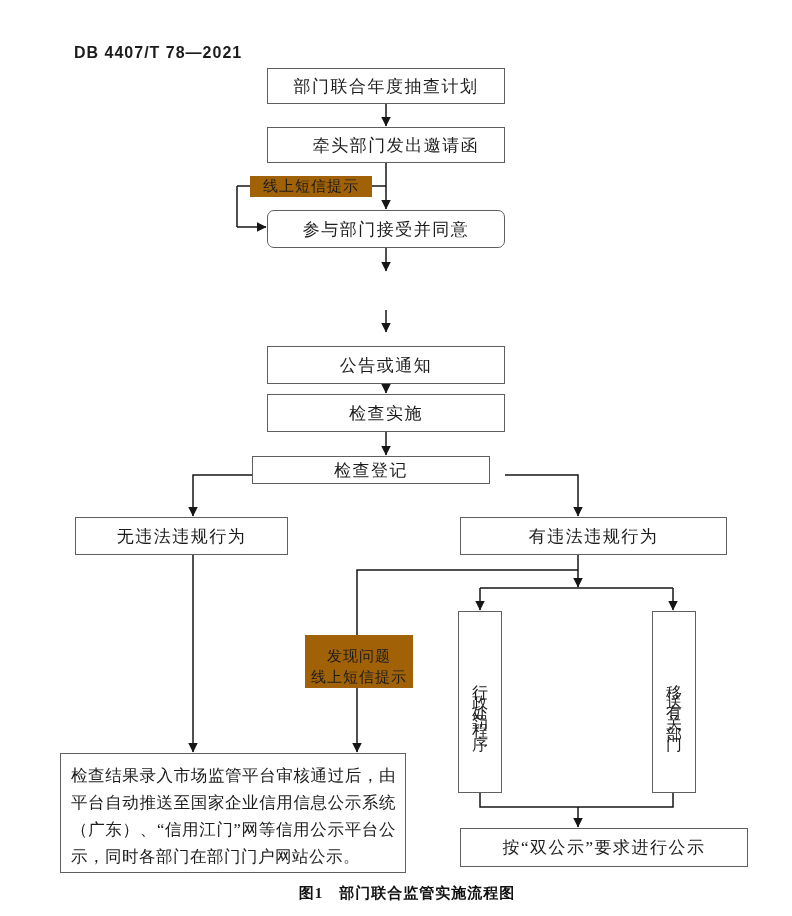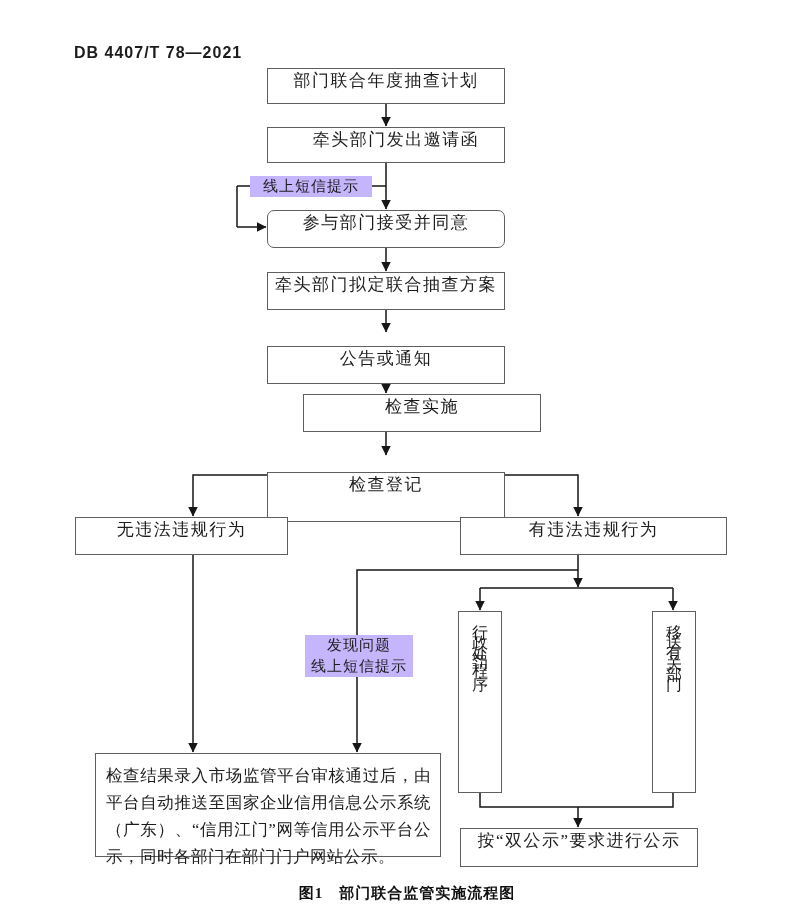--- a/index.html
+++ b/index.html
@@ -31,21 +31,21 @@
   .wires {
     position: absolute;
     left: 0;
     top: 0;
   }
   .node {
     position: absolute;
     border: 1px solid #5f5f5f;
     background: #ffffff;
     display: flex;
-    align-items: flex-start;
+    align-items: center;
     justify-content: center;
     font-size: 17px;
     letter-spacing: 1.5px;
     color: #1c1c1c;
     box-sizing: border-box;
     text-align: center;
   }
   .node.vertical span {
     writing-mode: vertical-rl;
     text-orientation: upright;
@@ -56,21 +56,21 @@
   .node.bigbox {
     display: block;
     text-align: justify;
     padding: 8px 9px 6px 10px;
     font-size: 16.5px;
     line-height: 27px;
     letter-spacing: 0.5px;
   }
   .float-label {
     position: absolute;
-    background: #c4b5fd;
+    background: #a16207;
     font-size: 15px;
     letter-spacing: 1px;
     color: #1c1c1c;
     text-align: center;
     line-height: 21px;
     padding: 0 2px;
   }
   .figure-caption {
     position: absolute;
     left: 11px;
@@ -126,60 +126,57 @@
   <div class="node" style="left:267px; top:127px; width:238px; height:36px;padding-left:20px;">
     <span>牵头部门发出邀请函</span>
   </div>
 
   <div class="float-label" style="left:250px; top:176px; width:118px;">线上短信提示</div>
 
   <div class="node" style="left:267px; top:210px; width:238px; height:38px;border-radius:7px;">
     <span>参与部门接受并同意</span>
   </div>
 
-  <div class="node" style="left:267px; top:272px; width:238px; height:38px;">
-    <span>牵头部门拟定联合抽查方案</span>
-  </div>
 
   <div class="node" style="left:267px; top:333px; width:238px; height:38px;margin-top:13px;">
     <span>公告或通知</span>
   </div>
 
-  <div class="node" style="left:267px; top:394px; width:238px; height:38px;margin-left:36px;">
+  <div class="node" style="left:267px; top:394px; width:238px; height:38px;">
     <span>检查实施</span>
   </div>
 
-  <div class="node" style="left:267px; top:456px; width:238px; height:50px;margin-top:16px;">
+  <div class="node" style="left:252px; top:456px; width:238px; height:28px;">
     <span>检查登记</span>
   </div>
 
   <div class="node" style="left:75px; top:517px; width:213px; height:38px;">
     <span>无违法违规行为</span>
   </div>
 
   <div class="node" style="left:460px; top:517px; width:267px; height:38px;">
     <span>有违法违规行为</span>
   </div>
 
   <div class="float-label" style="left:305px; top:635px; width:104px;">
-    <span style="display:block;">发现问题</span>
+    <span style="display:block;margin-top:11px;">发现问题</span>
     <span style="display:block;">线上短信提示</span>
   </div>
 
   <div class="node vertical" style="left:458px; top:611px; width:44px; height:182px;">
     <span>行政处罚程序</span>
   </div>
 
   <div class="node vertical" style="left:652px; top:611px; width:44px; height:182px;">
     <span>移送有关部门</span>
   </div>
 
-  <div class="node bigbox" style="left:95px; top:753px; width:346px; height:104px;">
+  <div class="node bigbox" style="left:60px; top:753px; width:346px; height:120px;">
     <span>检查结果录入市场监管平台审核通过后，由平台自动推送至国家企业信用信息公示系统（广东）、“信用江门”网等信用公示平台公示，同时各部门在部门门户网站公示。</span>
   </div>
 
-  <div class="node" style="left:460px; top:828px; width:238px; height:39px;">
+  <div class="node" style="left:460px; top:828px; width:288px; height:39px;">
     <span>按“双公示”要求进行公示</span>
   </div>
 
   <div class="figure-caption">图1　部门联合监管实施流程图</div>
 
 </div>
 
 </body></html>

